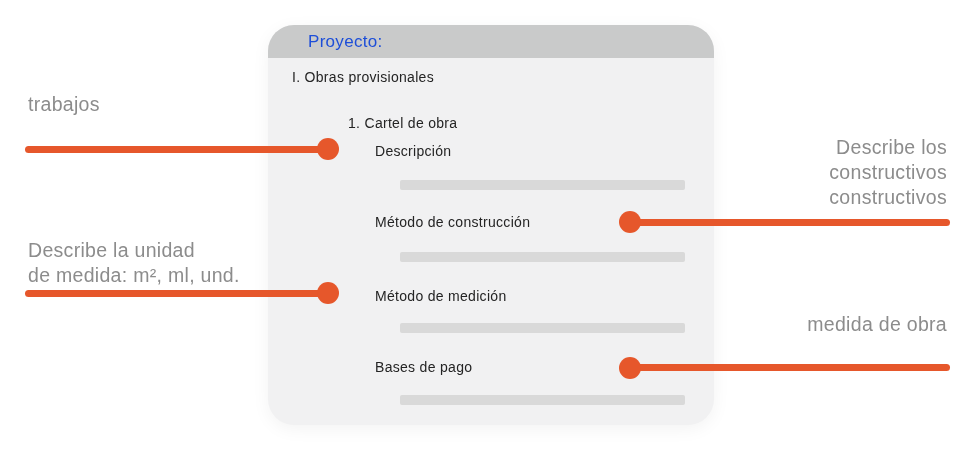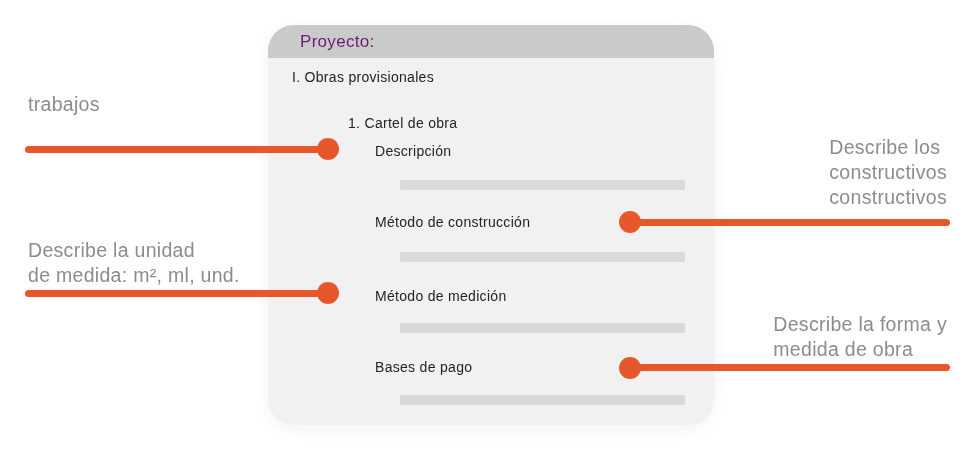--- a/index.html
+++ b/index.html
@@ -31,23 +31,23 @@
     position: absolute;
     left: 0; top: 0;
     width: 100%;
     height: 33px;
     background: #c9caca;
     border-radius: 26px 26px 0 0;
     display: flex;
     align-items: center;
   }
   .card-header span {
-    margin-left: 32px;
+    margin-left: 40px;
     font-size: 17px;
-    color: #701a75;
+    color: #1d4ed8;
     letter-spacing: 0.3px;
   }
   .lvl1, .lvl2, .spec-label {
     position: absolute;
     font-size: 14px;
     line-height: 20px;
     color: #242424;
     letter-spacing: 0.3px;
     white-space: nowrap;
   }
@@ -65,21 +65,21 @@
 
   
   .ann {
     position: absolute;
     font-size: 19.5px;
     line-height: 25px;
     color: #8c8c8c;
     letter-spacing: 0.3px;
     white-space: nowrap;
   }
-  .ann.right { text-align: left; }
+  .ann.right { text-align: right; }
 
   .conn-line {
     position: absolute;
     height: 7px;
     background: #e6572b;
     border-radius: 4px;
   }
   .conn-dot {
     position: absolute;
     width: 22px;
@@ -142,19 +142,18 @@
 
   <div class="ann right" style="right:31px; top:135px">
     <div>Describe los</div>
     <div>constructivos</div>
     <div>constructivos</div>
   </div>
   <div class="conn-line" style="left:630px; top:219px; width:320px"></div>
   <div class="conn-dot" style="left:619px; top:211px"></div>
 
   <div class="ann right" style="right:31px; top:312px">
-    <div>Describe la forma y</div>
     <div>medida de obra</div>
   </div>
   <div class="conn-line" style="left:630px; top:364px; width:320px"></div>
   <div class="conn-dot" style="left:619px; top:357px"></div>
 
 </div>
 
 </body></html>

